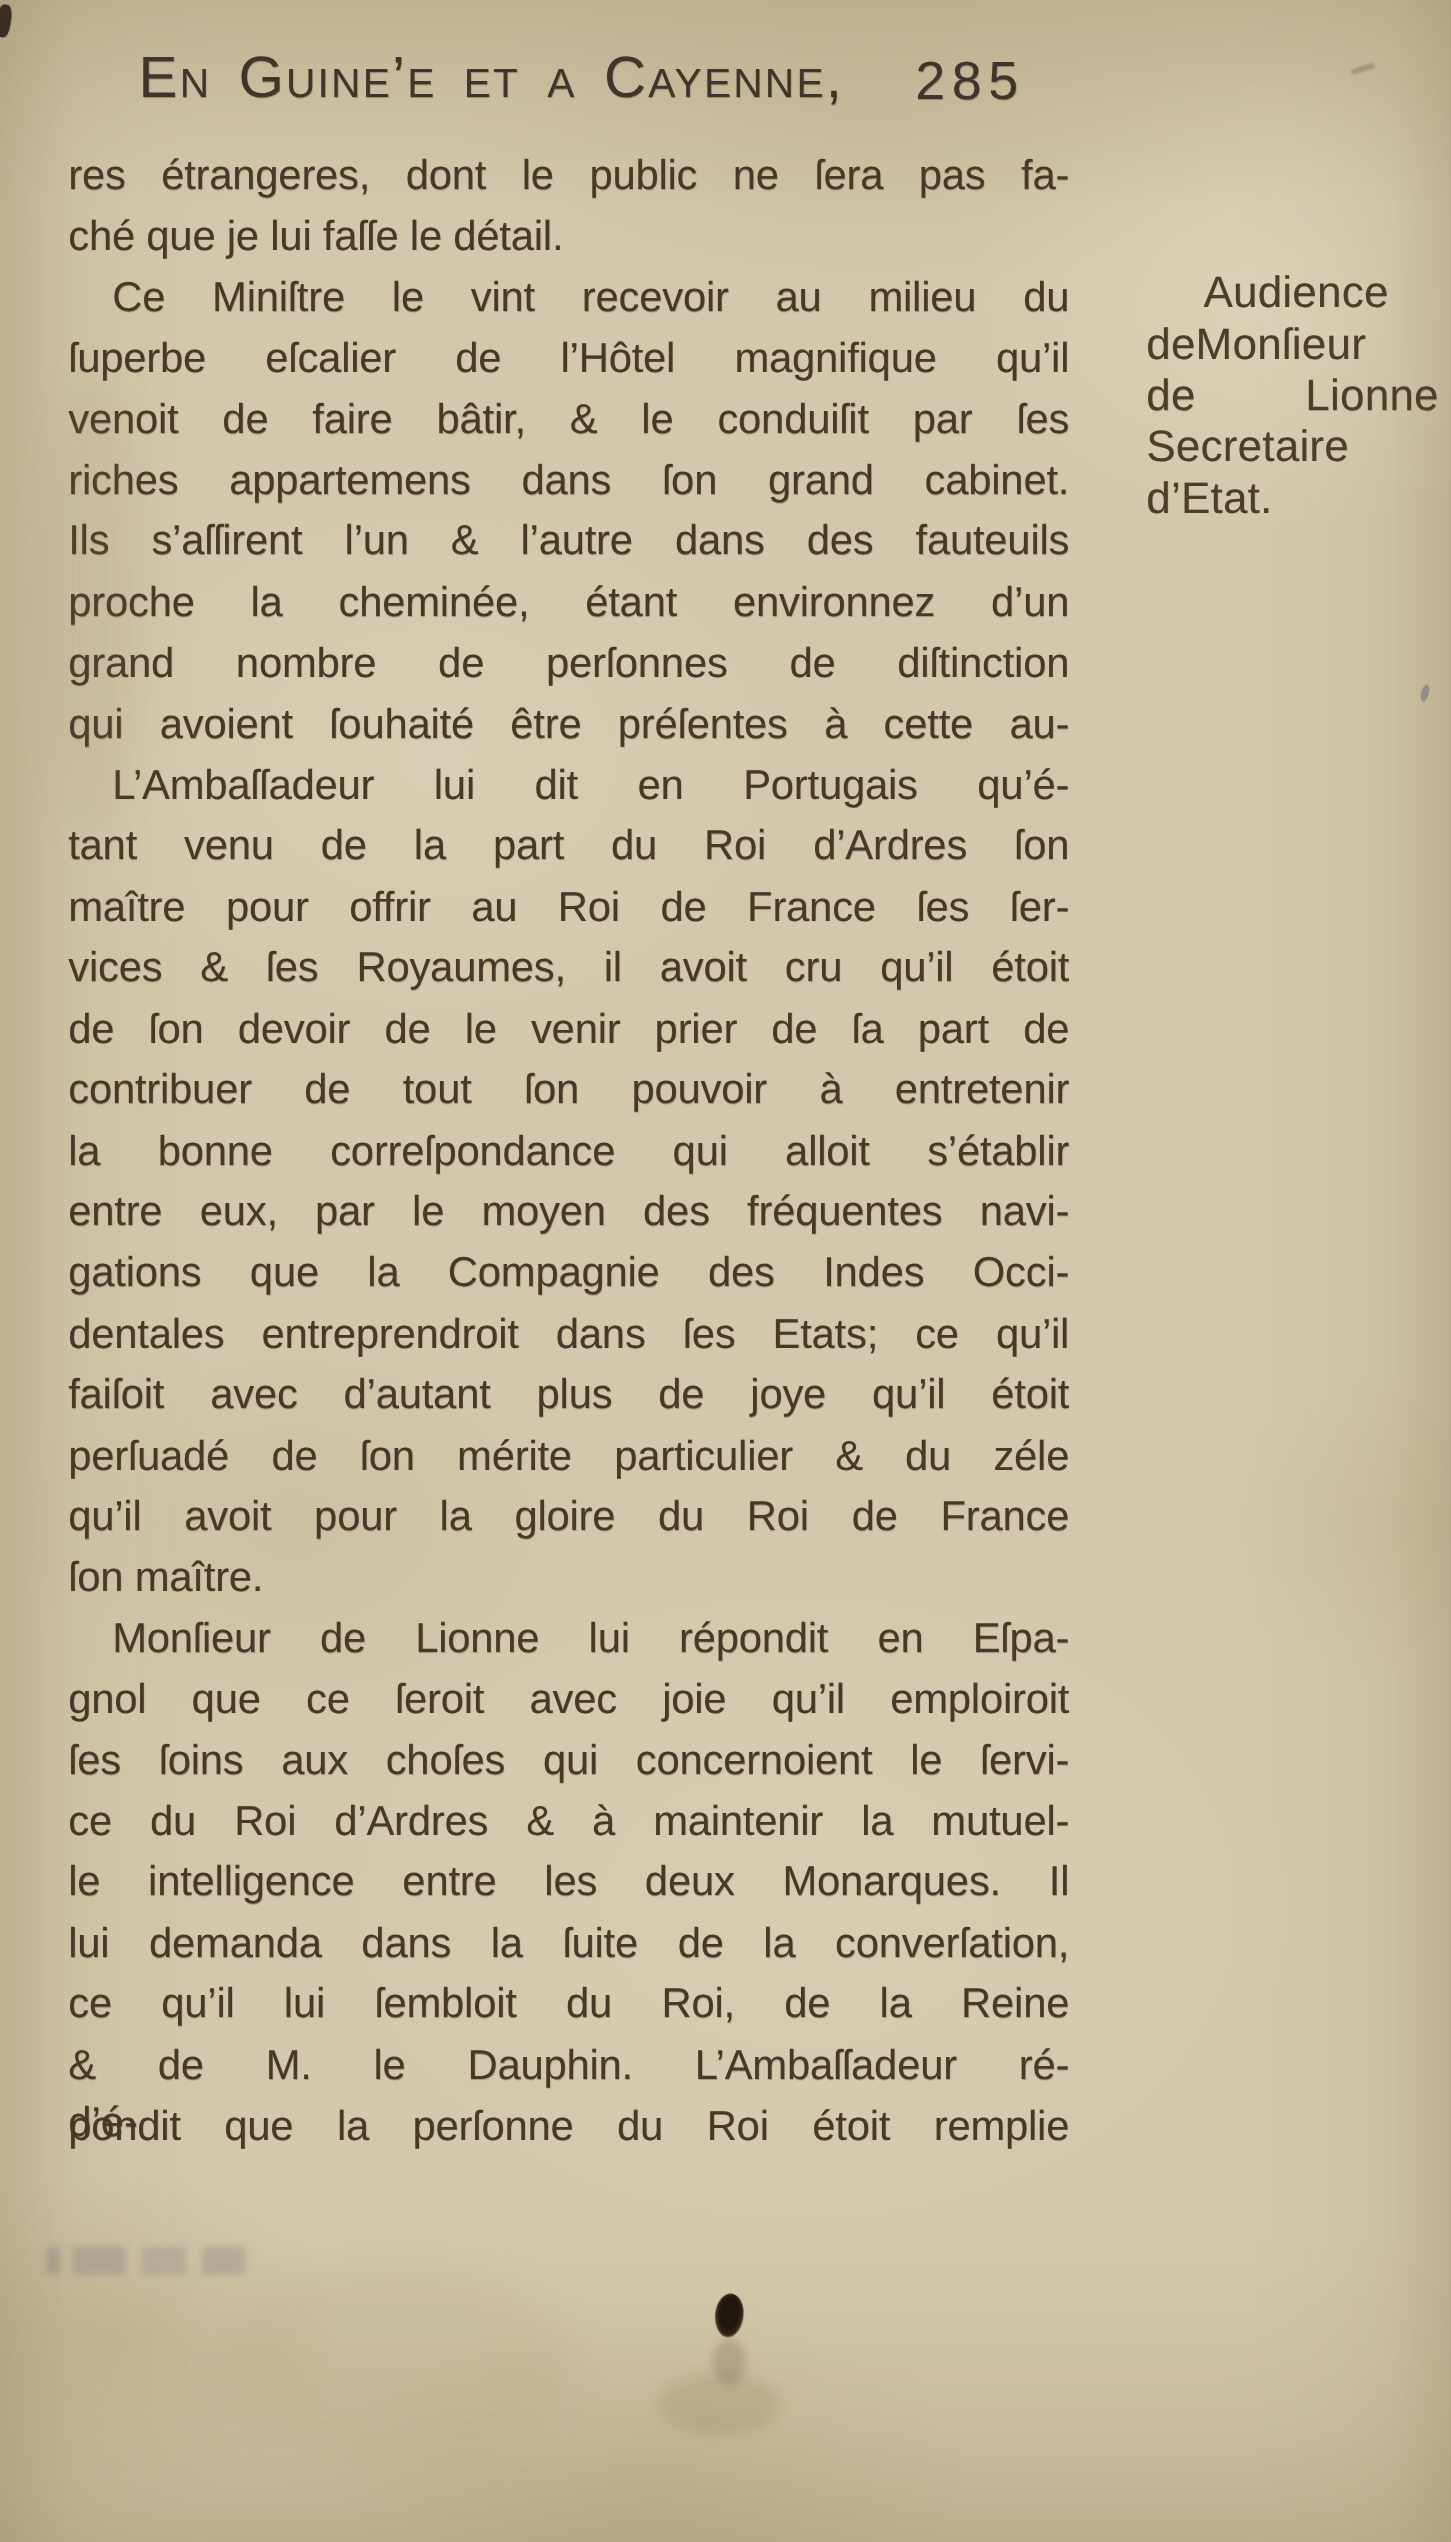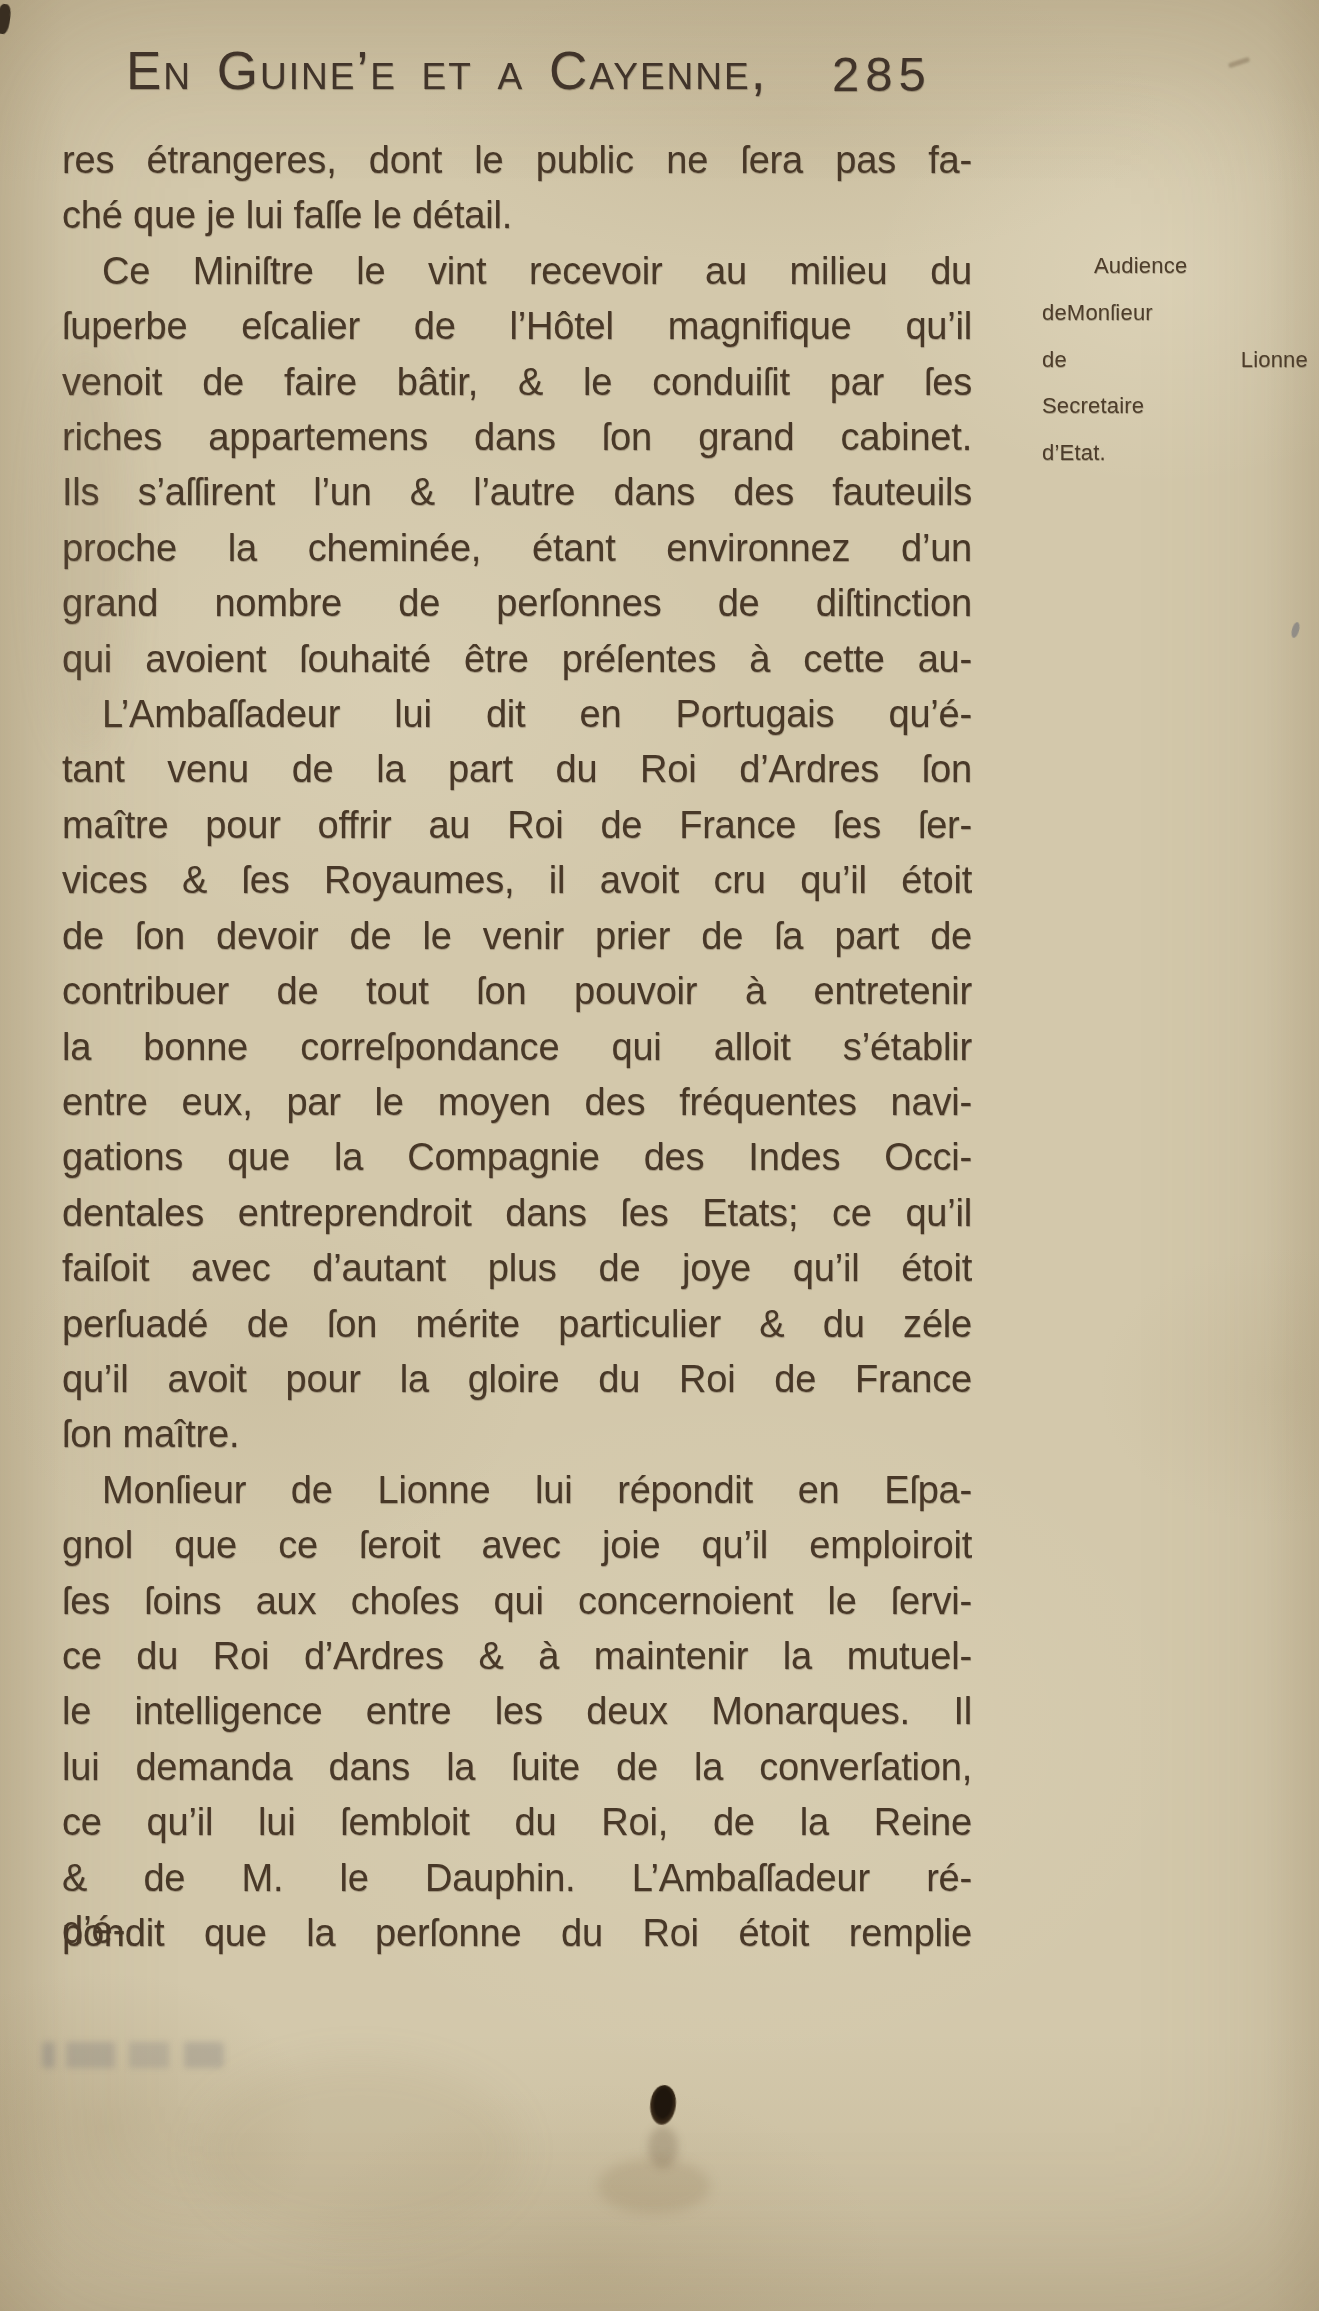--- a/index.html
+++ b/index.html
@@ -38,21 +38,21 @@
   .text-block{
     position:absolute;left:62px;top:133px;width:910px;
     font-size:38px;line-height:55.4px;letter-spacing:-0.2px;
     text-shadow:0.4px 0.6px 0.7px rgba(60,45,28,.32);
   }
   .line{text-align:justify;text-align-last:justify;overflow:hidden;white-space:normal;}
   .line.end{text-align-last:left;}
   .line.indent{text-indent:40px;}
   .margin-note{
     position:absolute;left:1042px;top:243px;width:266px;
-    font-size:22px;line-height:46.8px;letter-spacing:0.2px;
+    font-size:40px;line-height:46.8px;letter-spacing:0.2px;
     color:#4d3d2b;text-shadow:0.4px 0.5px 0.6px rgba(60,45,28,.30);
   }
   .mline{text-align:left;}
   .mline.m-indent{text-indent:52px;}
   .mline.spread{text-align:justify;text-align-last:justify;}
   .catchword-row{
     position:absolute;left:62px;top:1903px;width:932px;
     font-size:38px;line-height:55.4px;text-align:left;
     text-shadow:0.4px 0.6px 0.7px rgba(60,45,28,.32);
   }

